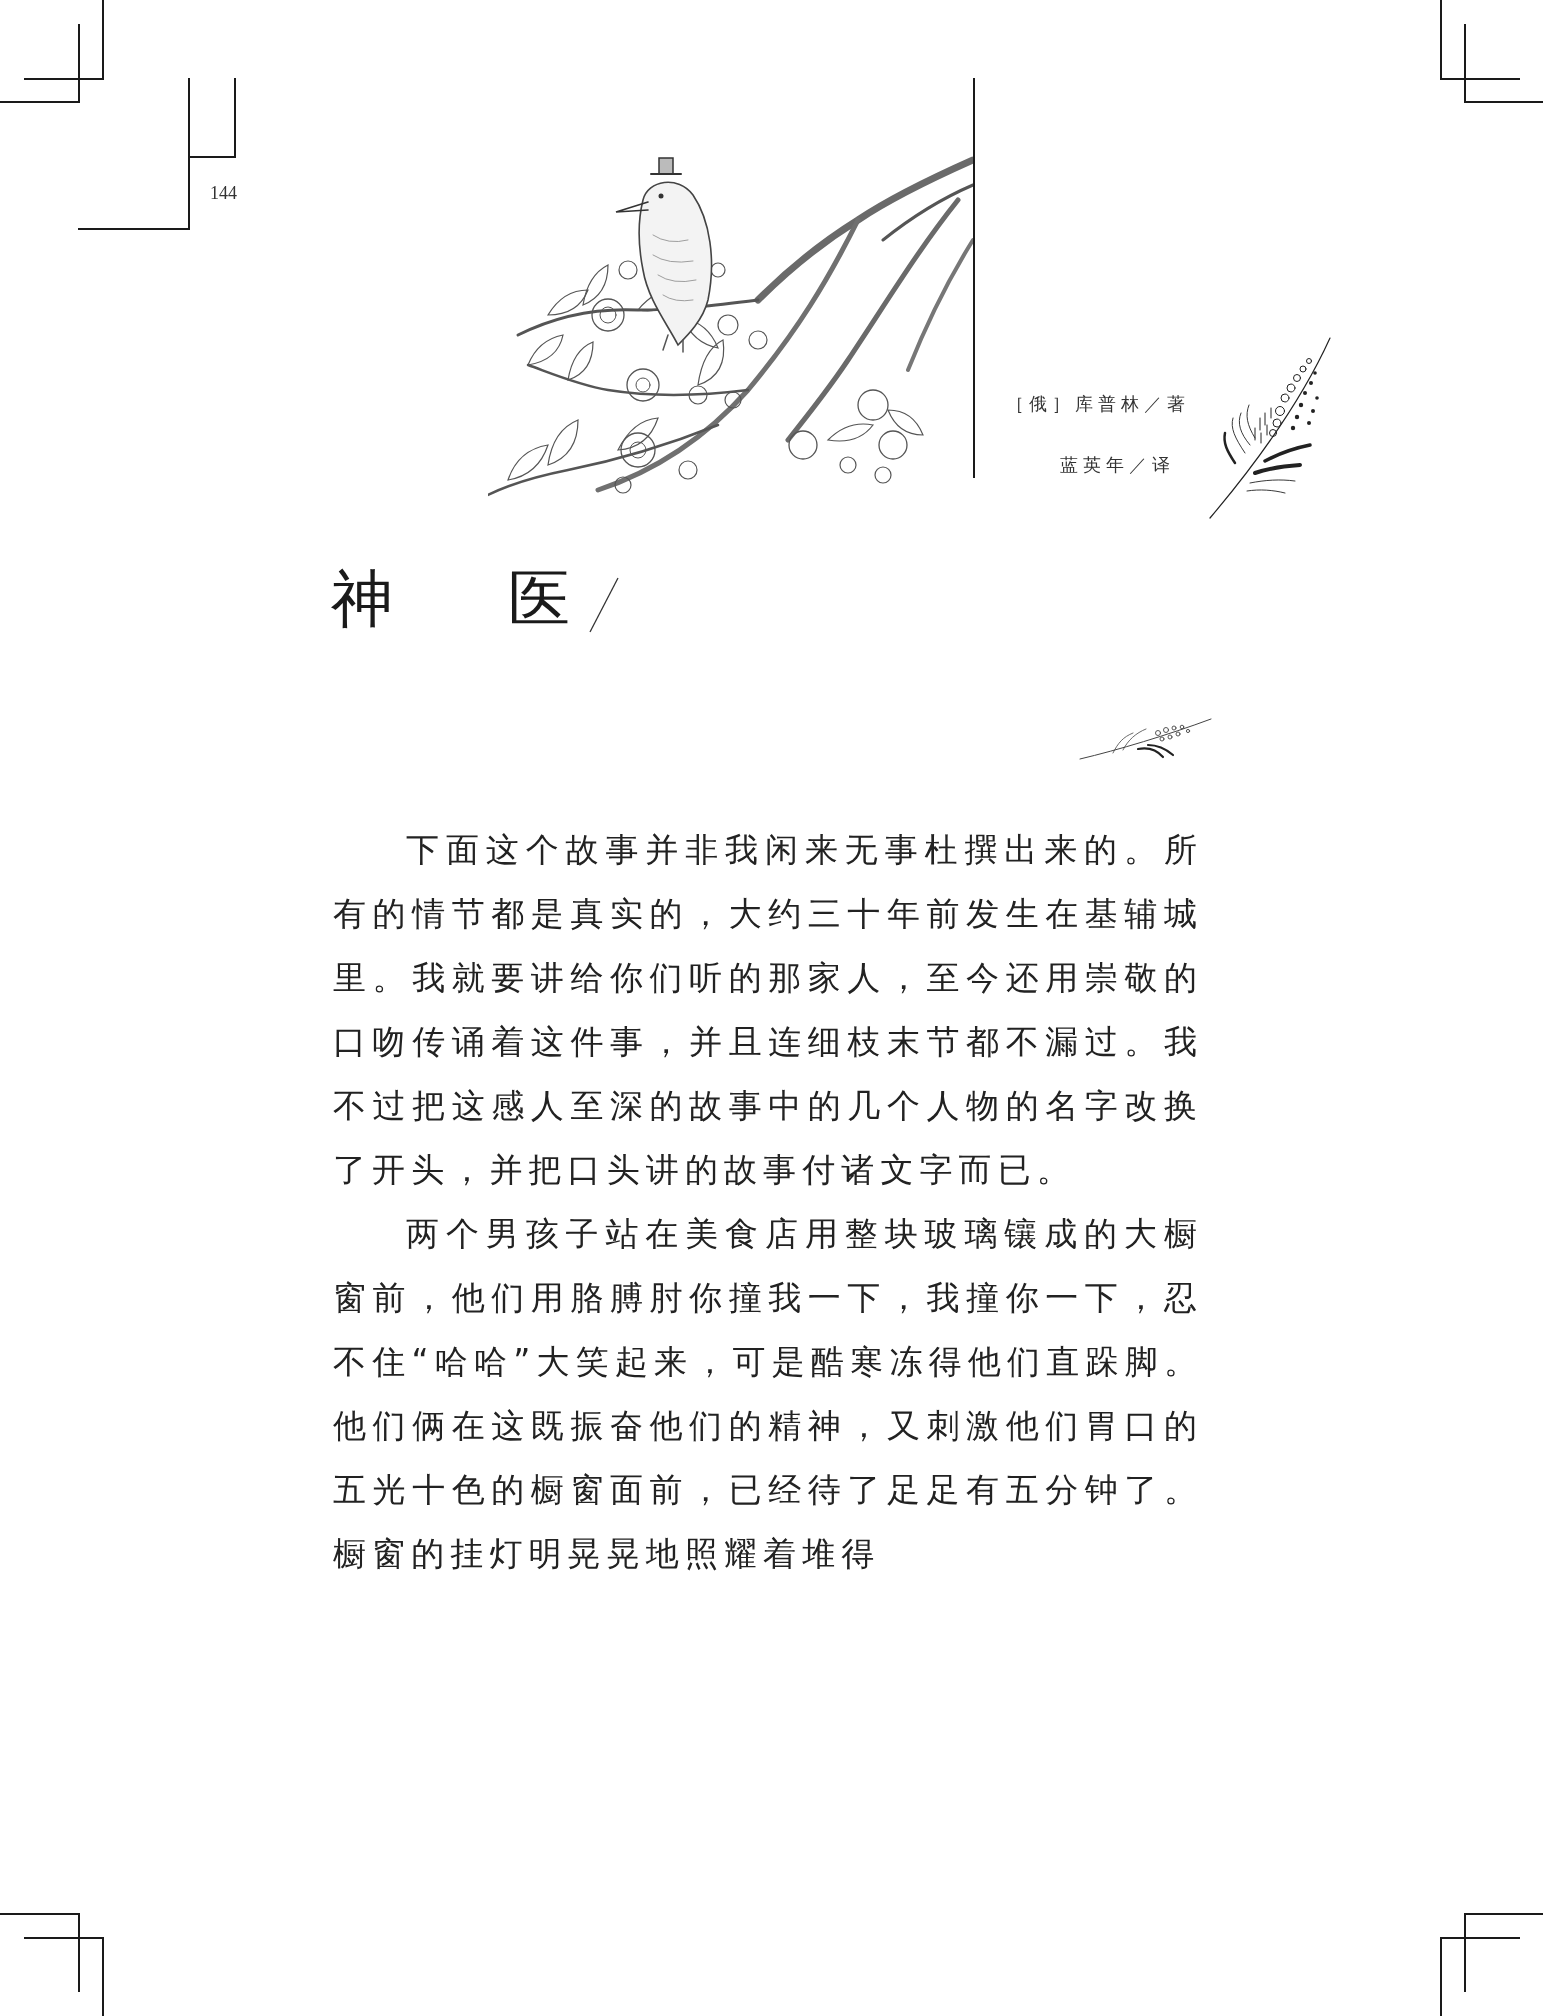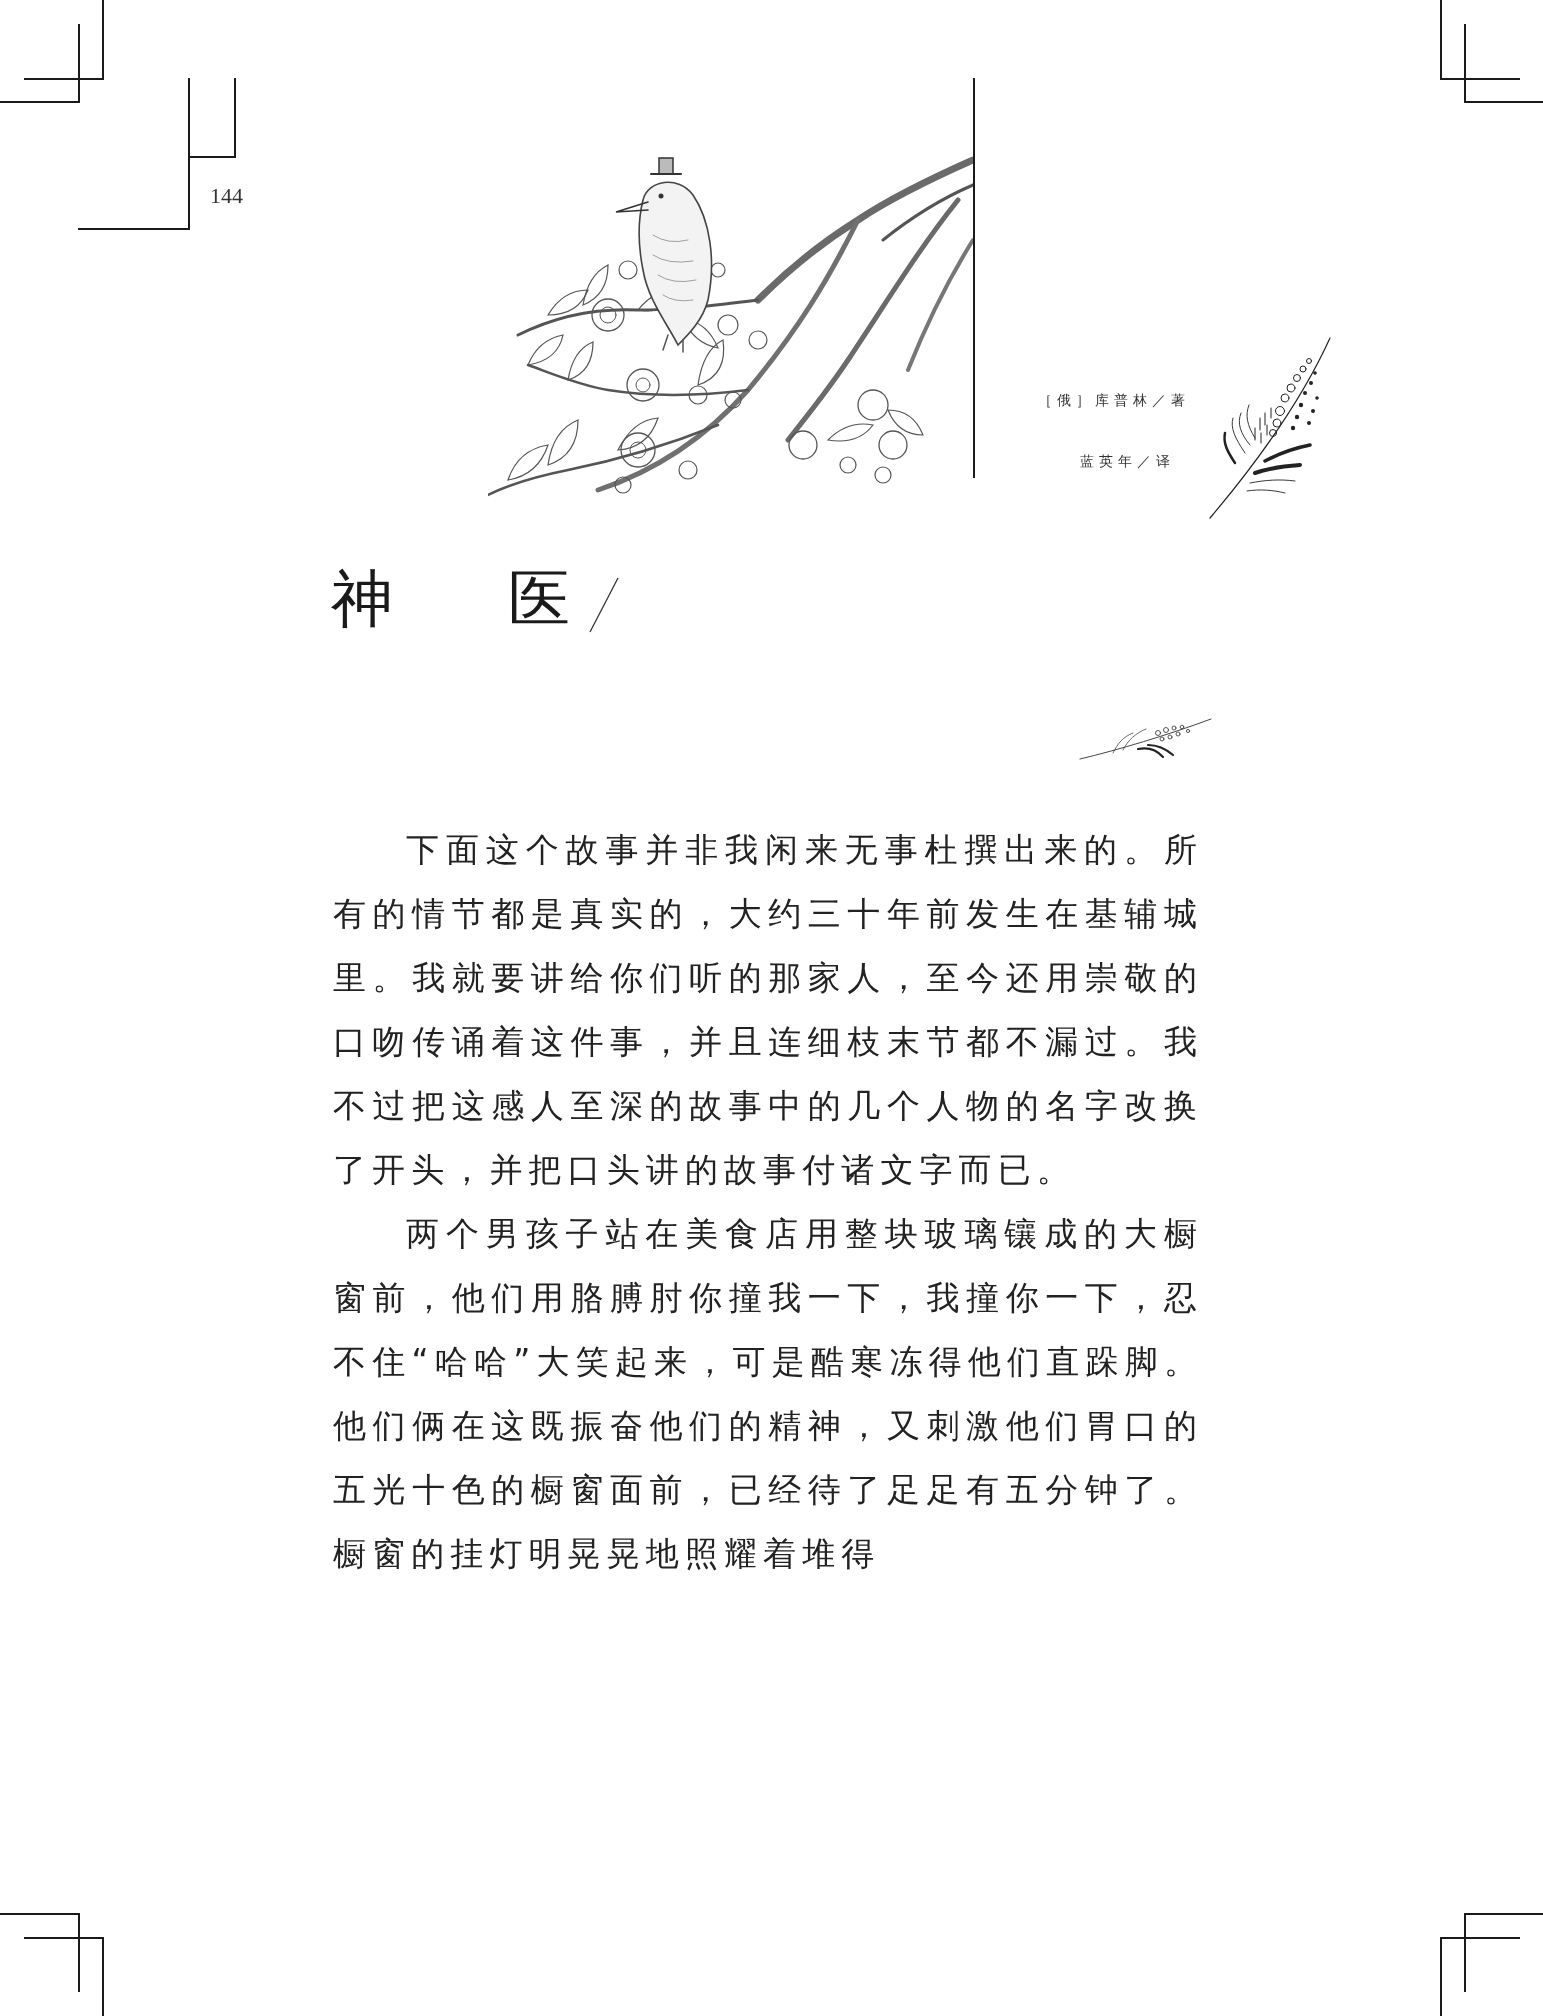--- a/index.html
+++ b/index.html
@@ -1,21 +1,21 @@
 <!DOCTYPE html>
 <html><head>
 <meta charset="utf-8">
 <style>
   html, body { margin: 0; padding: 0; background: #ffffff; }
   body { width: 1543px; height: 2016px; position: relative; overflow: hidden;
          font-family: "DejaVu Sans", "Liberation Sans", sans-serif; color: #1e1e1e; }
   .line { position: absolute; background: #1a1a1a; }
   .abs { position: absolute; }
-  .pagenum { font-family: "Liberation Serif", "DejaVu Serif", serif; font-size: 22px; color: #333; letter-spacing: 0px; }
-  .author { font-size: 14px; color: #333; letter-spacing: 5px; white-space: nowrap; text-align: right; }
+  .pagenum { font-family: "Liberation Serif", "DejaVu Serif", serif; font-size: 18px; color: #333; letter-spacing: 0px; }
+  .author { font-size: 18px; color: #333; letter-spacing: 5px; white-space: nowrap; text-align: right; }
   .title-char { font-size: 62px; color: #1a1a1a; line-height: 1; }
   .body-text { position: absolute; left: 333px; top: 818px; width: 870px; }
   .para { font-size: 33px; line-height: 64px; letter-spacing: 6.1px; color: #222; margin: 0; text-align: justify; text-indent: 73px; }
   svg { display: block; }
 </style>
 </head>
 <body>
 
 <div>
   <div class="line" style="left:102px; top:0; width:2px; height:79px;"></div>

